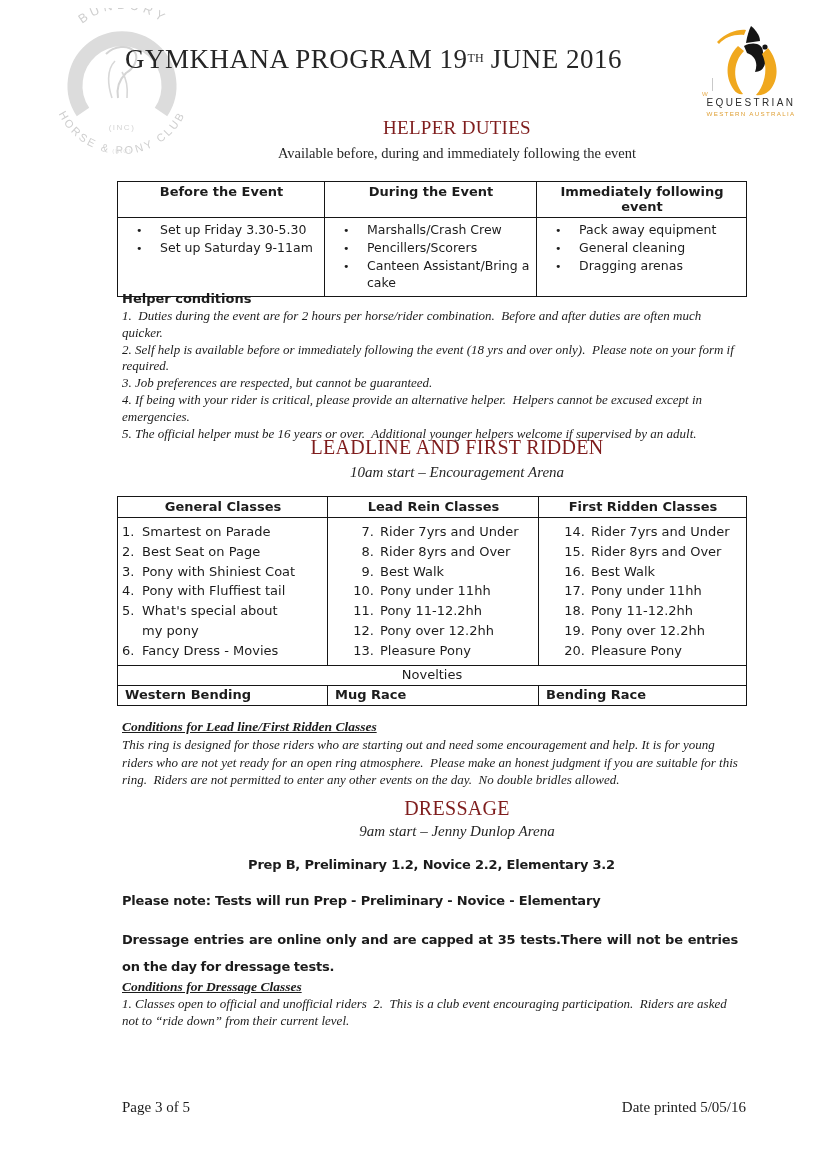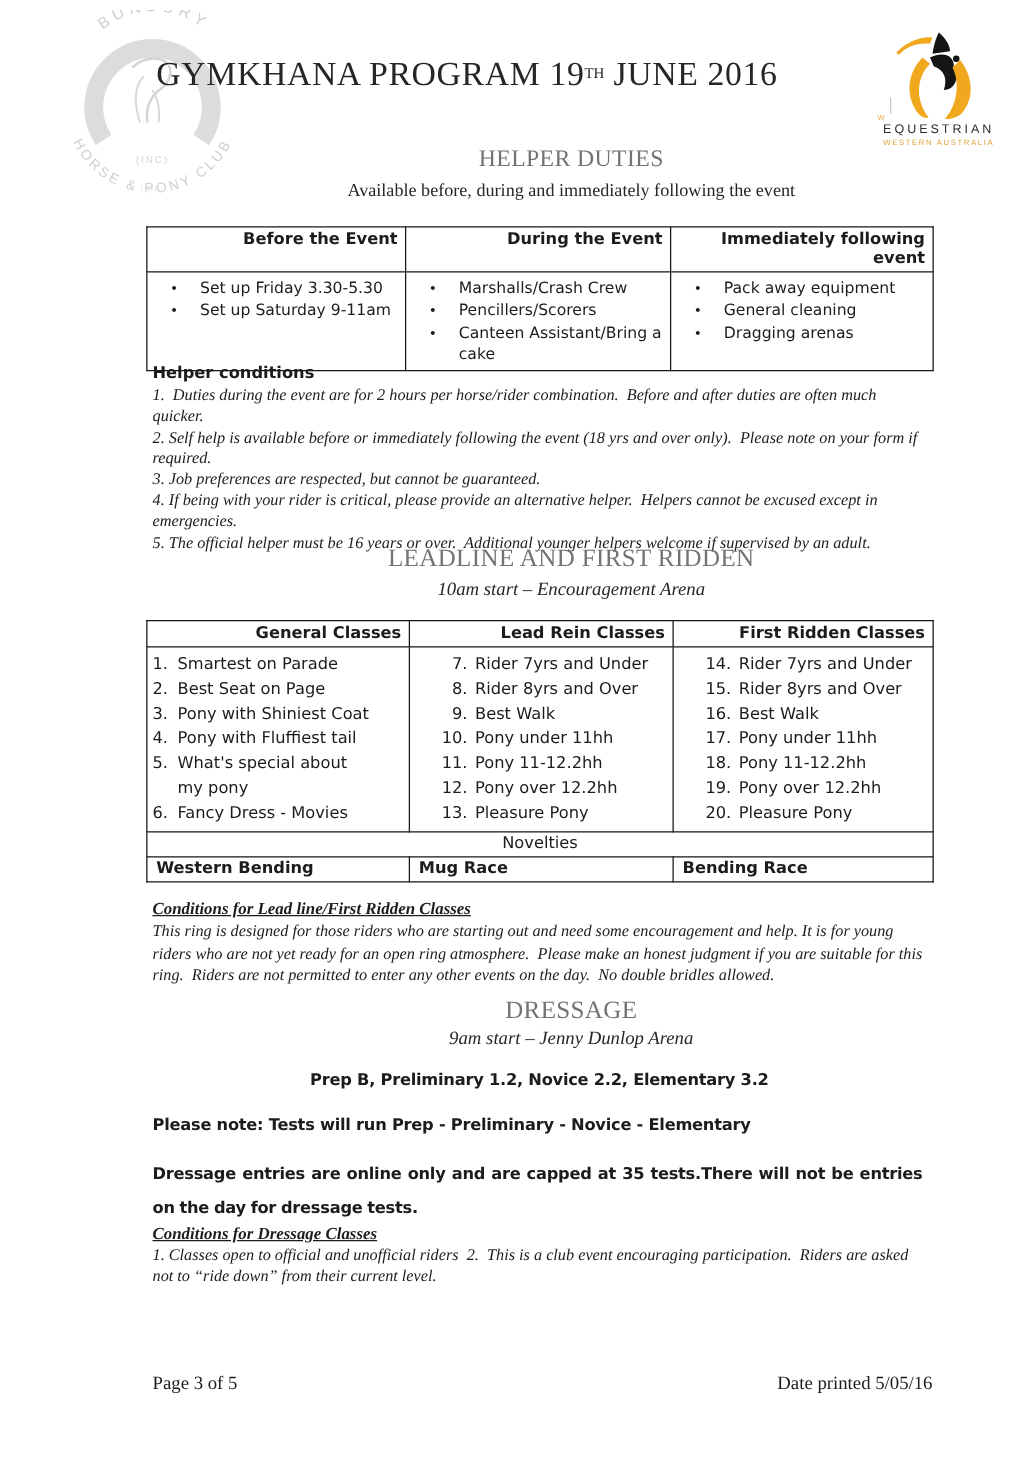--- a/index.html
+++ b/index.html
@@ -11,28 +11,28 @@
   }
   .serif { font-family:"Liberation Serif", serif; }
   .abs { position:absolute; }
 
   
   #title { left:125px; top:44px; font-size:27px; letter-spacing:0.5px; color:#262626; font-weight:400; }
   #title sup { font-size:12px; vertical-align:6px; letter-spacing:0; }
 
   
   .centerCol { position:absolute; left:117px; width:680px; text-align:center; }
-  .h2 { font-size:19px; color:#737373; letter-spacing:0.3px; }
+  .h2 { font-size:19px; color:#7f1d1d; letter-spacing:0.3px; }
   .sub { font-size:14.5px; color:#262626; }
   .sub.it { font-style:italic; font-size:15px; }
 
   
   table { border-collapse:collapse; width:629px; table-layout:fixed; }
   th, td { border:1.6px solid #161616; vertical-align:top; }
-  th { font-size:13px; font-weight:700; text-align:right; padding:2px 6px 3px 7px; height:21px; }
+  th { font-size:13px; font-weight:700; text-align:center; padding:2px 6px 3px 7px; height:21px; }
   .t1 td { padding:3px 4px 5px 4px; }
   .bul { display:flex; line-height:17px; font-size:12.5px; padding-left:10px; }
   .bul .dot { flex:0 0 28px; font-size:11px; padding-left:4px; padding-top:1px; }
   .bul .txt { flex:1; padding-right:2px; }
 
   .t2 .body-cell { height:146px; padding:4px 3px 4px 2px; }
   .cls { display:flex; line-height:19.8px; font-size:13px; }
   .cls .n { flex:0 0 22px; padding-left:2px; }
   .cls .t { flex:1; }
   .mid .cls .n, .rgt .cls .n { flex:0 0 44px; text-align:right; padding-right:0; }

